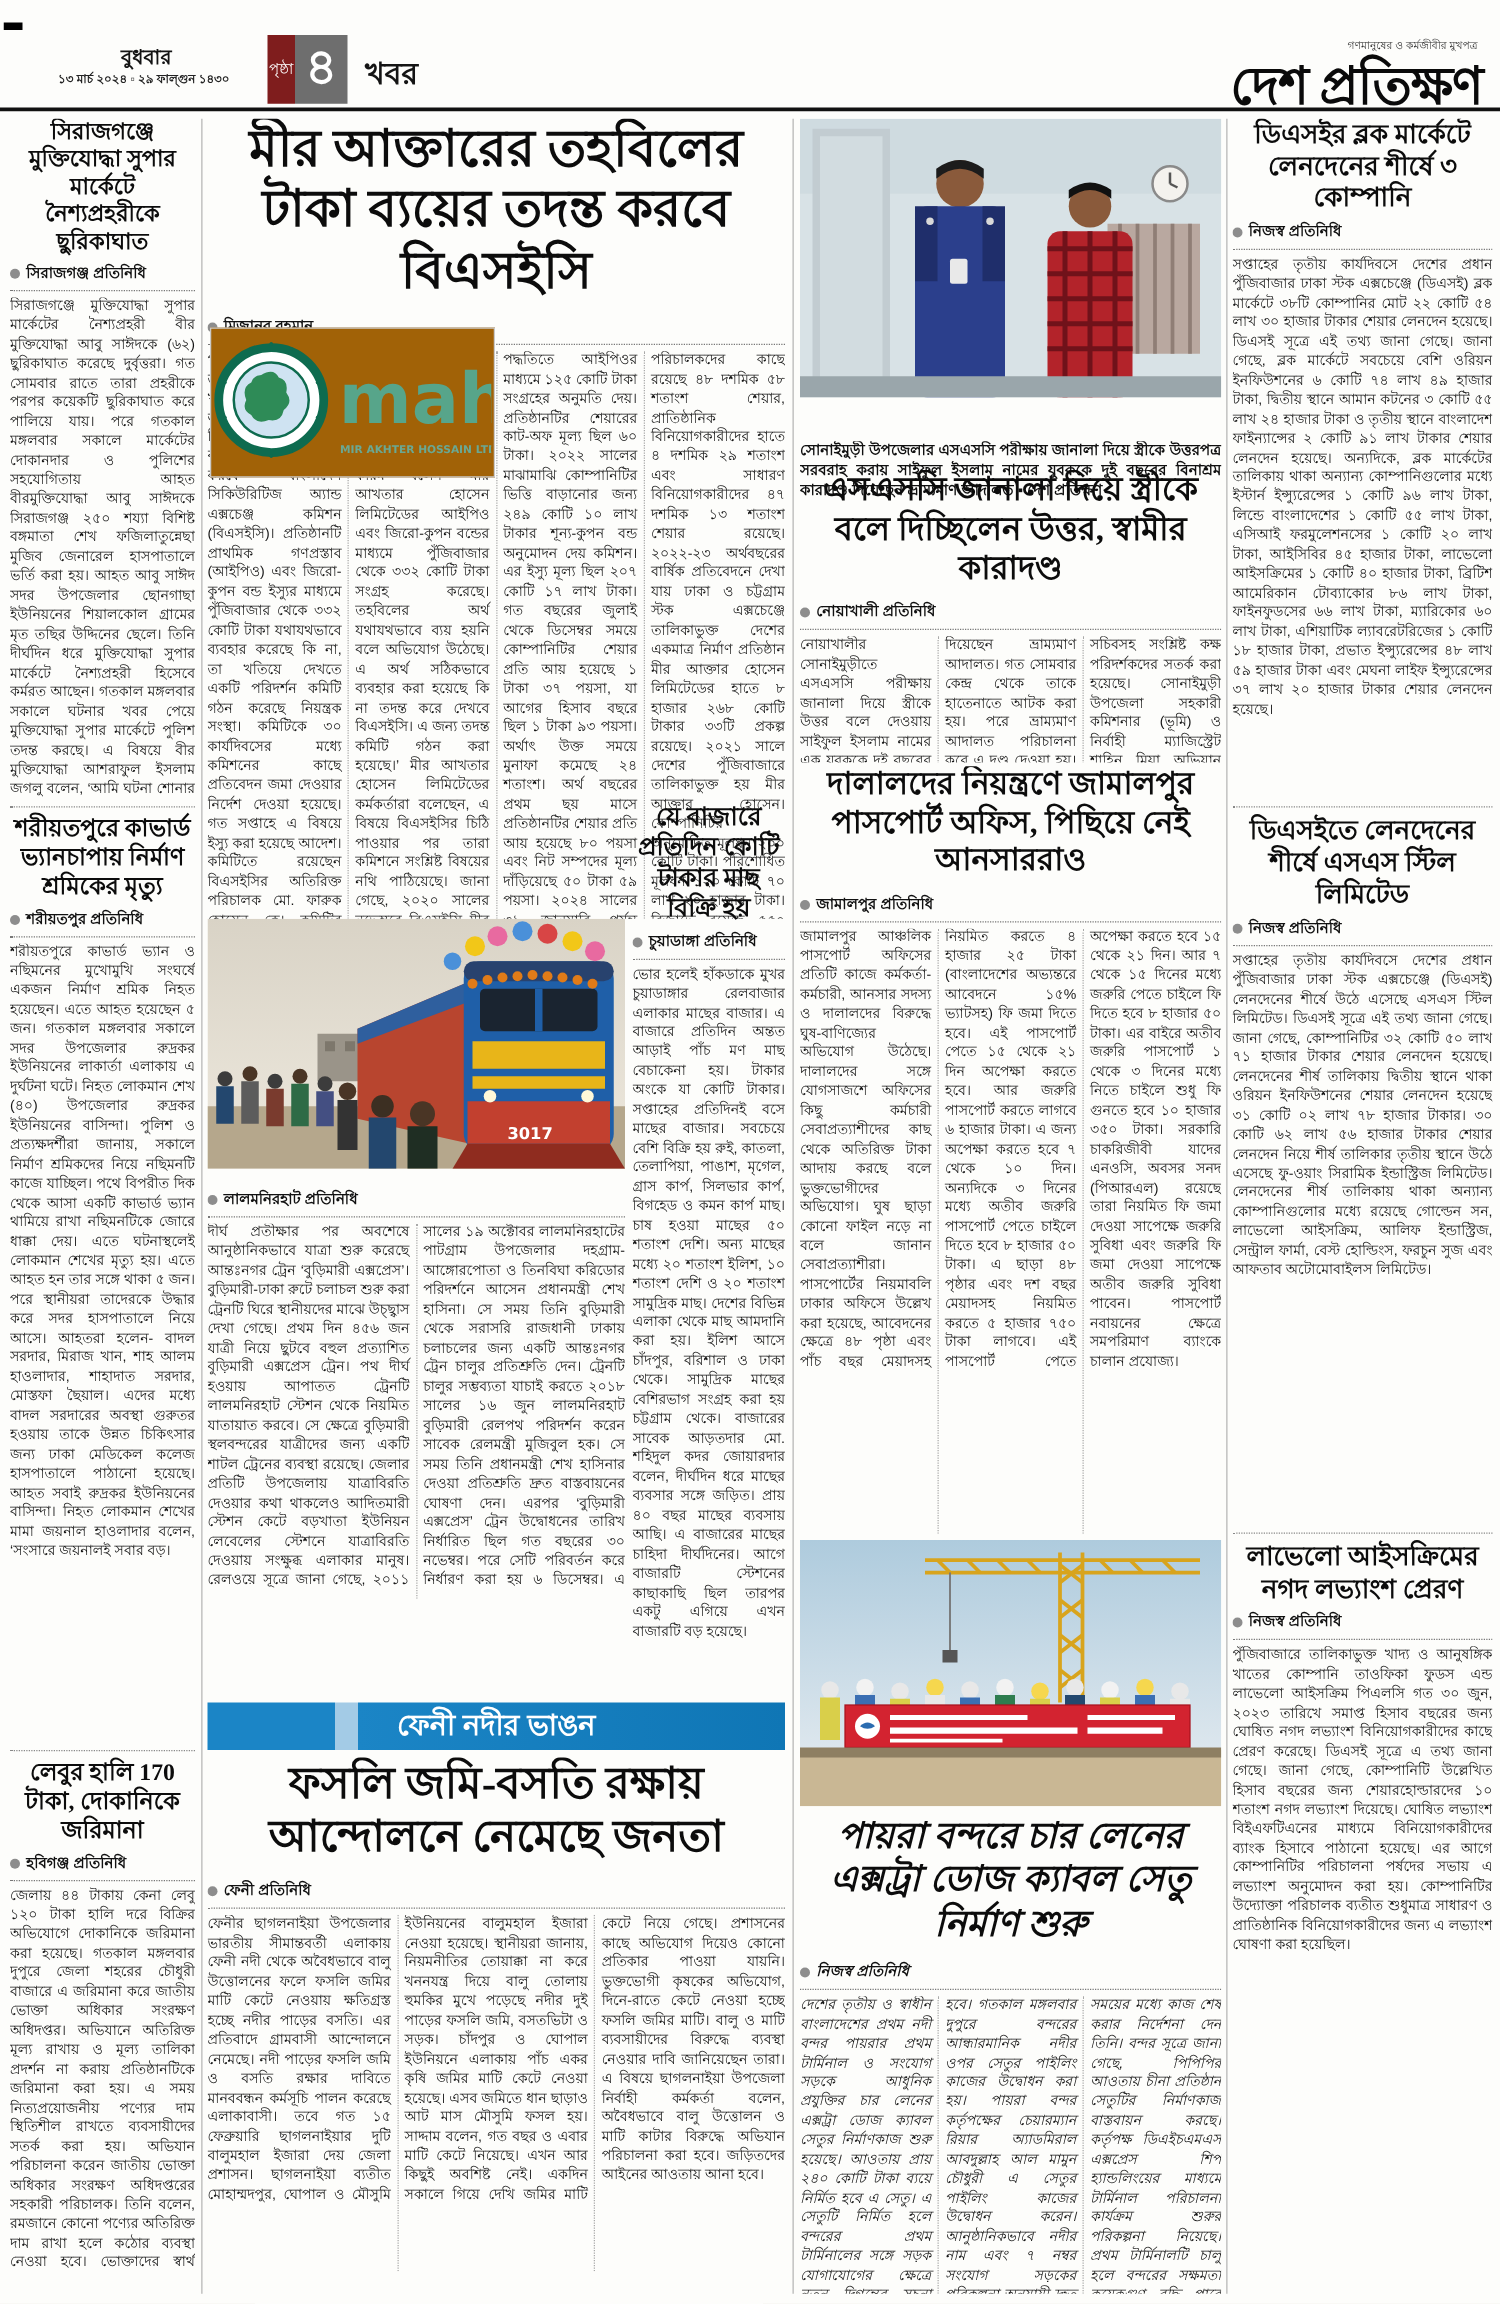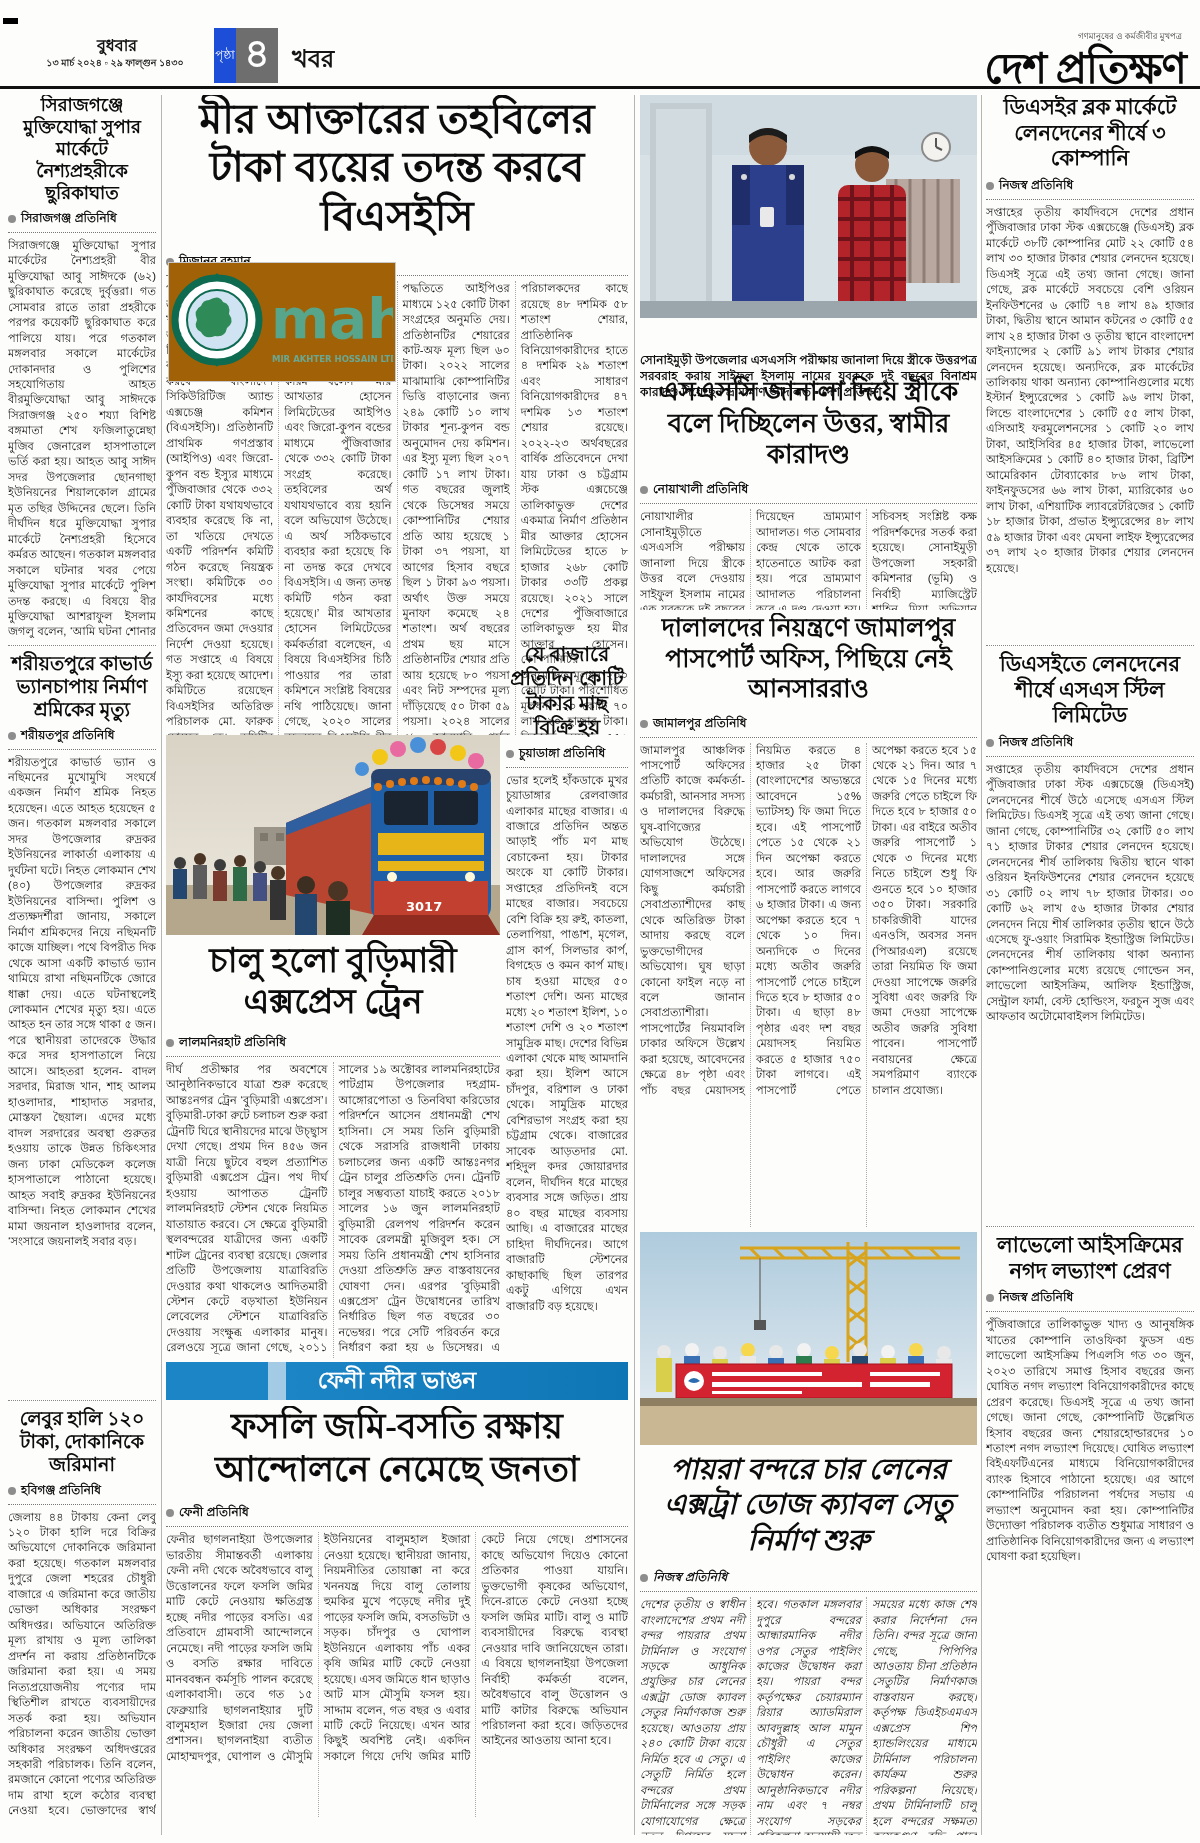--- a/index.html
+++ b/index.html
@@ -3,21 +3,21 @@
 <meta charset="utf-8">
 <style>
   html,body{margin:0;padding:0;background:#f2f0ec;}
   .page{position:relative;width:1200px;height:1843px;background:#fdfdfb;overflow:hidden;
         font-family:"Liberation Sans","DejaVu Sans",sans-serif;color:#141414;}
   .abs{position:absolute;}
   .corner-mark{left:3px;top:18px;width:15px;height:6px;background:#000;}
   
   .hdr-weekday{left:57px;top:33px;font-size:16px;font-weight:bold;width:120px;text-align:center;}
   .hdr-date{left:20px;top:56px;font-size:9.5px;width:190px;text-align:center;color:#222;font-weight:bold;}
-  .hdr-deco{left:214px;top:28px;width:22px;height:55px;background:#1d4ed8;color:#fff;font-size:12px;
+  .hdr-deco{left:214px;top:28px;width:22px;height:55px;background:#7f1d1d;color:#fff;font-size:12px;
             display:flex;align-items:center;justify-content:center;}
   .hdr-pagebox{left:236px;top:28px;width:42px;height:55px;background:#6e6e6e;color:#fff;font-size:40px;
             font-weight:bold;display:flex;align-items:center;justify-content:center;}
   .hdr-section{left:292px;top:40px;font-size:24px;font-weight:bold;}
   .hdr-tagline{right:18px;top:30px;font-size:8.5px;color:#333;text-align:right;width:260px;}
   .hdr-masthead{right:14px;top:36px;font-size:42px;font-weight:bold;letter-spacing:-1px;color:#0a0a0a;
             font-family:"Liberation Serif","DejaVu Serif",serif;}
   .hdr-rule{left:0;top:86px;width:1200px;height:3px;background:#111;}
   
   .vrule{width:1px;background:#b5b5b5;}
@@ -69,21 +69,21 @@
   <div class="article sep-dot" style="left:8px;top:645px;width:148px;height:748px;padding-top:6px;">
     <div class="hl" style="font-size:19px;">শরীয়তপুরে কাভার্ড ভ্যানচাপায় নির্মাণ শ্রমিকের মৃত্যু</div>
     <div class="byline">
         <span class="bullet"></span>
         <span>শরীয়তপুর প্রতিনিধি</span>
       </div>
     <div class="body-txt" style="column-count:1;height:628px;">শরীয়তপুরে কাভার্ড ভ্যান ও নছিমনের মুখোমুখি সংঘর্ষে একজন নির্মাণ শ্রমিক নিহত হয়েছেন। এতে আহত হয়েছেন ৫ জন। গতকাল মঙ্গলবার সকালে সদর উপজেলার রুদ্রকর ইউনিয়নের লাকার্তা এলাকায় এ দুর্ঘটনা ঘটে। নিহত লোকমান শেখ (৪০) উপজেলার রুদ্রকর ইউনিয়নের বাসিন্দা। পুলিশ ও প্রত্যক্ষদর্শীরা জানায়, সকালে নির্মাণ শ্রমিকদের নিয়ে নছিমনটি কাজে যাচ্ছিল। পথে বিপরীত দিক থেকে আসা একটি কাভার্ড ভ্যান থামিয়ে রাখা নছিমনটিকে জোরে ধাক্কা দেয়। এতে ঘটনাস্থলেই লোকমান শেখের মৃত্যু হয়। এতে আহত হন তার সঙ্গে থাকা ৫ জন। পরে স্থানীয়রা তাদেরকে উদ্ধার করে সদর হাসপাতালে নিয়ে আসে। আহতরা হলেন- বাদল সরদার, মিরাজ খান, শাহ আলম হাওলাদার, শাহাদাত সরদার, মোস্তফা ছৈয়াল। এদের মধ্যে বাদল সরদারের অবস্থা গুরুতর হওয়ায় তাকে উন্নত চিকিৎসার জন্য ঢাকা মেডিকেল কলেজ হাসপাতালে পাঠানো হয়েছে। আহত সবাই রুদ্রকর ইউনিয়নের বাসিন্দা। নিহত লোকমান শেখের মামা জয়নাল হাওলাদার বলেন, ‘সংসারে জয়নালই সবার বড়।</div>
   </div>
 
   <div class="article sep-dot" style="left:8px;top:1400px;width:148px;height:435px;padding-top:6px;">
-    <div class="hl" style="font-size:19px;">লেবুর হালি ১২০ টাকা, দোকানিকে জরিমানা</div>
+    <div class="hl" style="font-size:19px;">লেবুর হালি 170 টাকা, দোকানিকে জরিমানা</div>
     <div class="byline">
         <span class="bullet"></span>
         <span>হবিগঞ্জ প্রতিনিধি</span>
       </div>
     <div class="body-txt" style="column-count:1;height:310px;">জেলায় ৪৪ টাকায় কেনা লেবু ১২০ টাকা হালি দরে বিক্রির অভিযোগে দোকানিকে জরিমানা করা হয়েছে। গতকাল মঙ্গলবার দুপুরে জেলা শহরের চৌধুরী বাজারে এ জরিমানা করে জাতীয় ভোক্তা অধিকার সংরক্ষণ অধিদপ্তর। অভিযানে অতিরিক্ত মূল্য রাখায় ও মূল্য তালিকা প্রদর্শন না করায় প্রতিষ্ঠানটিকে জরিমানা করা হয়। এ সময় নিত্যপ্রয়োজনীয় পণ্যের দাম স্থিতিশীল রাখতে ব্যবসায়ীদের সতর্ক করা হয়। অভিযান পরিচালনা করেন জাতীয় ভোক্তা অধিকার সংরক্ষণ অধিদপ্তরের সহকারী পরিচালক। তিনি বলেন, রমজানে কোনো পণ্যের অতিরিক্ত দাম রাখা হলে কঠোর ব্যবস্থা নেওয়া হবে। ভোক্তাদের স্বার্থ রক্ষায় এ ধরনের অভিযান অব্যাহত থাকবে বলে জানান তিনি।</div>
   </div>
 
   <div class="article" style="left:166px;top:95px;width:462px;height:640px;">
     <div class="hl" style="font-size:41px;line-height:1.18;">মীর আক্তারের তহবিলের টাকা ব্যয়ের তদন্ত করবে বিএসইসি</div>
     <div class="byline" style="margin-top:8px;">
@@ -184,21 +184,20 @@
           <rect x="104" y="145" width="16" height="40" fill="#333"></rect>
         <circle cx="140" cy="150" r="9" fill="#3c2f22"></circle>
           <rect x="129" y="159" width="22" height="41" fill="#23476e"></rect>
         <circle cx="172" cy="156" r="10" fill="#4a3525"></circle>
           <rect x="160" y="166" width="24" height="34" fill="#1f2e23"></rect>
       </g>
     </svg>
   </div>
 
   <div class="article" style="left:166px;top:940px;width:334px;height:418px;">
-    <div class="hl" style="font-size:34px;">চালু হলো বুড়িমারী এক্সপ্রেস ট্রেন</div>
     <div class="byline" style="margin-top:6px;">
         <span class="bullet"></span>
         <span>লালমনিরহাট প্রতিনিধি</span>
       </div>
     <div class="body-txt" style="column-count:2;height:300px;">দীর্ঘ প্রতীক্ষার পর অবশেষে আনুষ্ঠানিকভাবে যাত্রা শুরু করেছে আন্তঃনগর ট্রেন ‘বুড়িমারী এক্সপ্রেস’। বুড়িমারী-ঢাকা রুটে চলাচল শুরু করা ট্রেনটি ঘিরে স্থানীয়দের মাঝে উচ্ছ্বাস দেখা গেছে। প্রথম দিন ৪৫৬ জন যাত্রী নিয়ে ছুটবে বহুল প্রত্যাশিত বুড়িমারী এক্সপ্রেস ট্রেন। পথ দীর্ঘ হওয়ায় আপাতত ট্রেনটি লালমনিরহাট স্টেশন থেকে নিয়মিত যাতায়াত করবে। সে ক্ষেত্রে বুড়িমারী স্থলবন্দরের যাত্রীদের জন্য একটি শাটল ট্রেনের ব্যবস্থা রয়েছে। জেলার প্রতিটি উপজেলায় যাত্রাবিরতি দেওয়ার কথা থাকলেও আদিতমারী স্টেশন কেটে বড়খাতা ইউনিয়ন লেবেলের স্টেশনে যাত্রাবিরতি দেওয়ায় সংক্ষুব্ধ এলাকার মানুষ। রেলওয়ে সূত্রে জানা গেছে, ২০১১ সালের ১৯ অক্টোবর লালমনিরহাটের পাটগ্রাম উপজেলার দহগ্রাম-আঙ্গোরপোতা ও তিনবিঘা করিডোর পরিদর্শনে আসেন প্রধানমন্ত্রী শেখ হাসিনা। সে সময় তিনি বুড়িমারী থেকে সরাসরি রাজধানী ঢাকায় চলাচলের জন্য একটি আন্তঃনগর ট্রেন চালুর প্রতিশ্রুতি দেন। ট্রেনটি চালুর সম্ভব্যতা যাচাই করতে ২০১৮ সালের ১৬ জুন লালমনিরহাট বুড়িমারী রেলপথ পরিদর্শন করেন সাবেক রেলমন্ত্রী মুজিবুল হক। সে সময় তিনি প্রধানমন্ত্রী শেখ হাসিনার দেওয়া প্রতিশ্রুতি দ্রুত বাস্তবায়নের ঘোষণা দেন। এরপর ‘বুড়িমারী এক্সপ্রেস’ ট্রেন উদ্বোধনের তারিখ নির্ধারিত ছিল গত বছরের ৩০ নভেম্বর। পরে সেটি পরিবর্তন করে নির্ধারণ করা হয় ৬ ডিসেম্বর। এ দিনটিও পরিবর্তন করে নির্ধারণ করা হয় ১৬ ডিসেম্বর। সেদিনও উদ্বোধন করা হয়নি ট্রেনটি। পরে তারিখ পুনর্নির্ধারণ করা হয়েছিল নতুন বছরের ১ জানুয়ারি। এরপর ১৮ ফেব্রুয়ারি তারিখ নির্ধারণ করা হলেও উদ্বোধন হয়নি ট্রেনটি। অবশেষে গতকাল মঙ্গলবার নতুন করে উদ্বোধনের দিন নির্ধারণ করে টিকিট বিক্রি শুরু করে রেলওয়ে দপ্তর। ট্রেনটি চালু হওয়ায় বুড়িমারী থেকে ঢাকায় যোগাযোগের চিত্র বদলে যাবে। এতে লালমনিরহাটসহ এ অঞ্চলের মানুষের যোগাযোগের ক্ষেত্রে এক নতুন দিগন্তের সূচনা হলো। গত শনিবার বাংলাদেশ রেলওয়ের ট্রাফিক ট্রান্সপোর্টেশন শাখার উপ-পরিচালক (টিটি) মো. শওকত জামিল মোহসী স্বাক্ষরিত এক নির্দেশপত্রে ট্রেনটি উদ্বোধনের বিষয়টি জানানো হয়।</div>
   </div>
 
   <div class="article" style="left:506px;top:642px;width:122px;height:716px;">
     <div class="hl" style="font-size:20px;">যে বাজারে প্রতিদিন কোটি টাকার মাছ বিক্রি হয়</div>
     <div class="byline">

